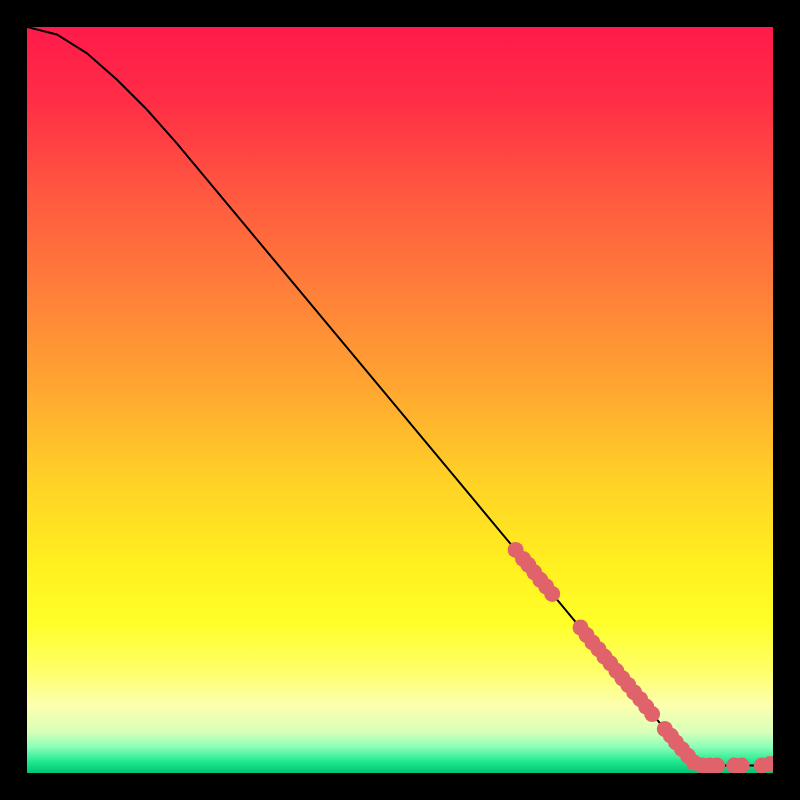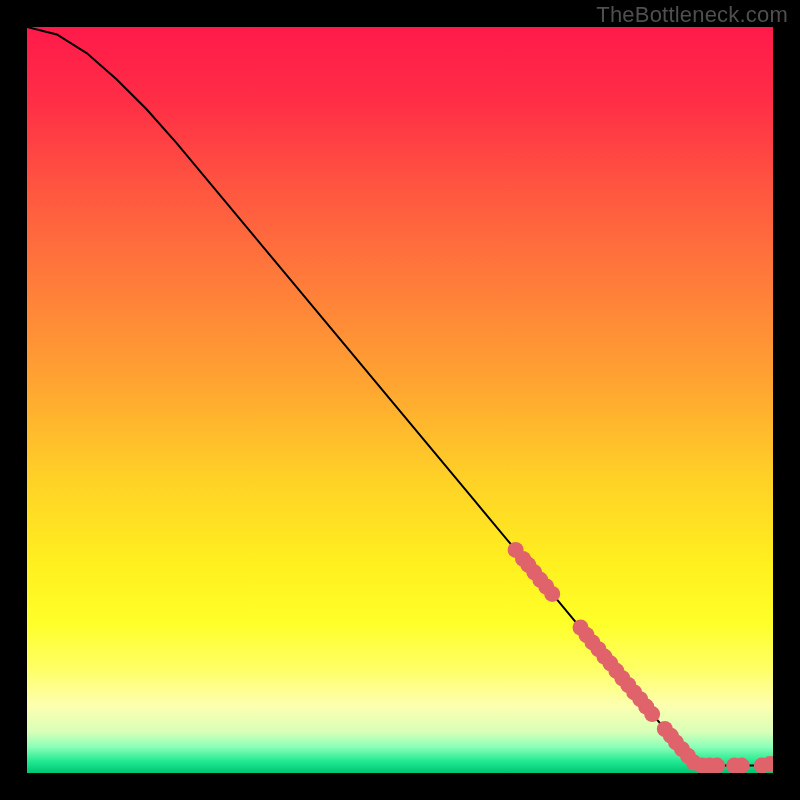--- a/index.html
+++ b/index.html
@@ -35,21 +35,20 @@
     height: 746px;
   }
   .plot svg {
     display: block;
   }
 </style>
 </head>
 <body>
 
 <div class="frame">
-  <div class="watermark">TheBottleneck.com</div>
 
   <div class="plot">
     <svg id="chart-svg" width="746" height="746" viewBox="0 0 746 746">
       <defs>
         <linearGradient id="bg-grad" x1="0" y1="0" x2="0" y2="1">
             <stop offset="0%" stop-color="#ff1a4a"></stop>
             <stop offset="10%" stop-color="#ff2e46"></stop>
             <stop offset="22%" stop-color="#ff5740"></stop>
             <stop offset="35%" stop-color="#ff7e3a"></stop>
             <stop offset="48%" stop-color="#ffa531"></stop>

